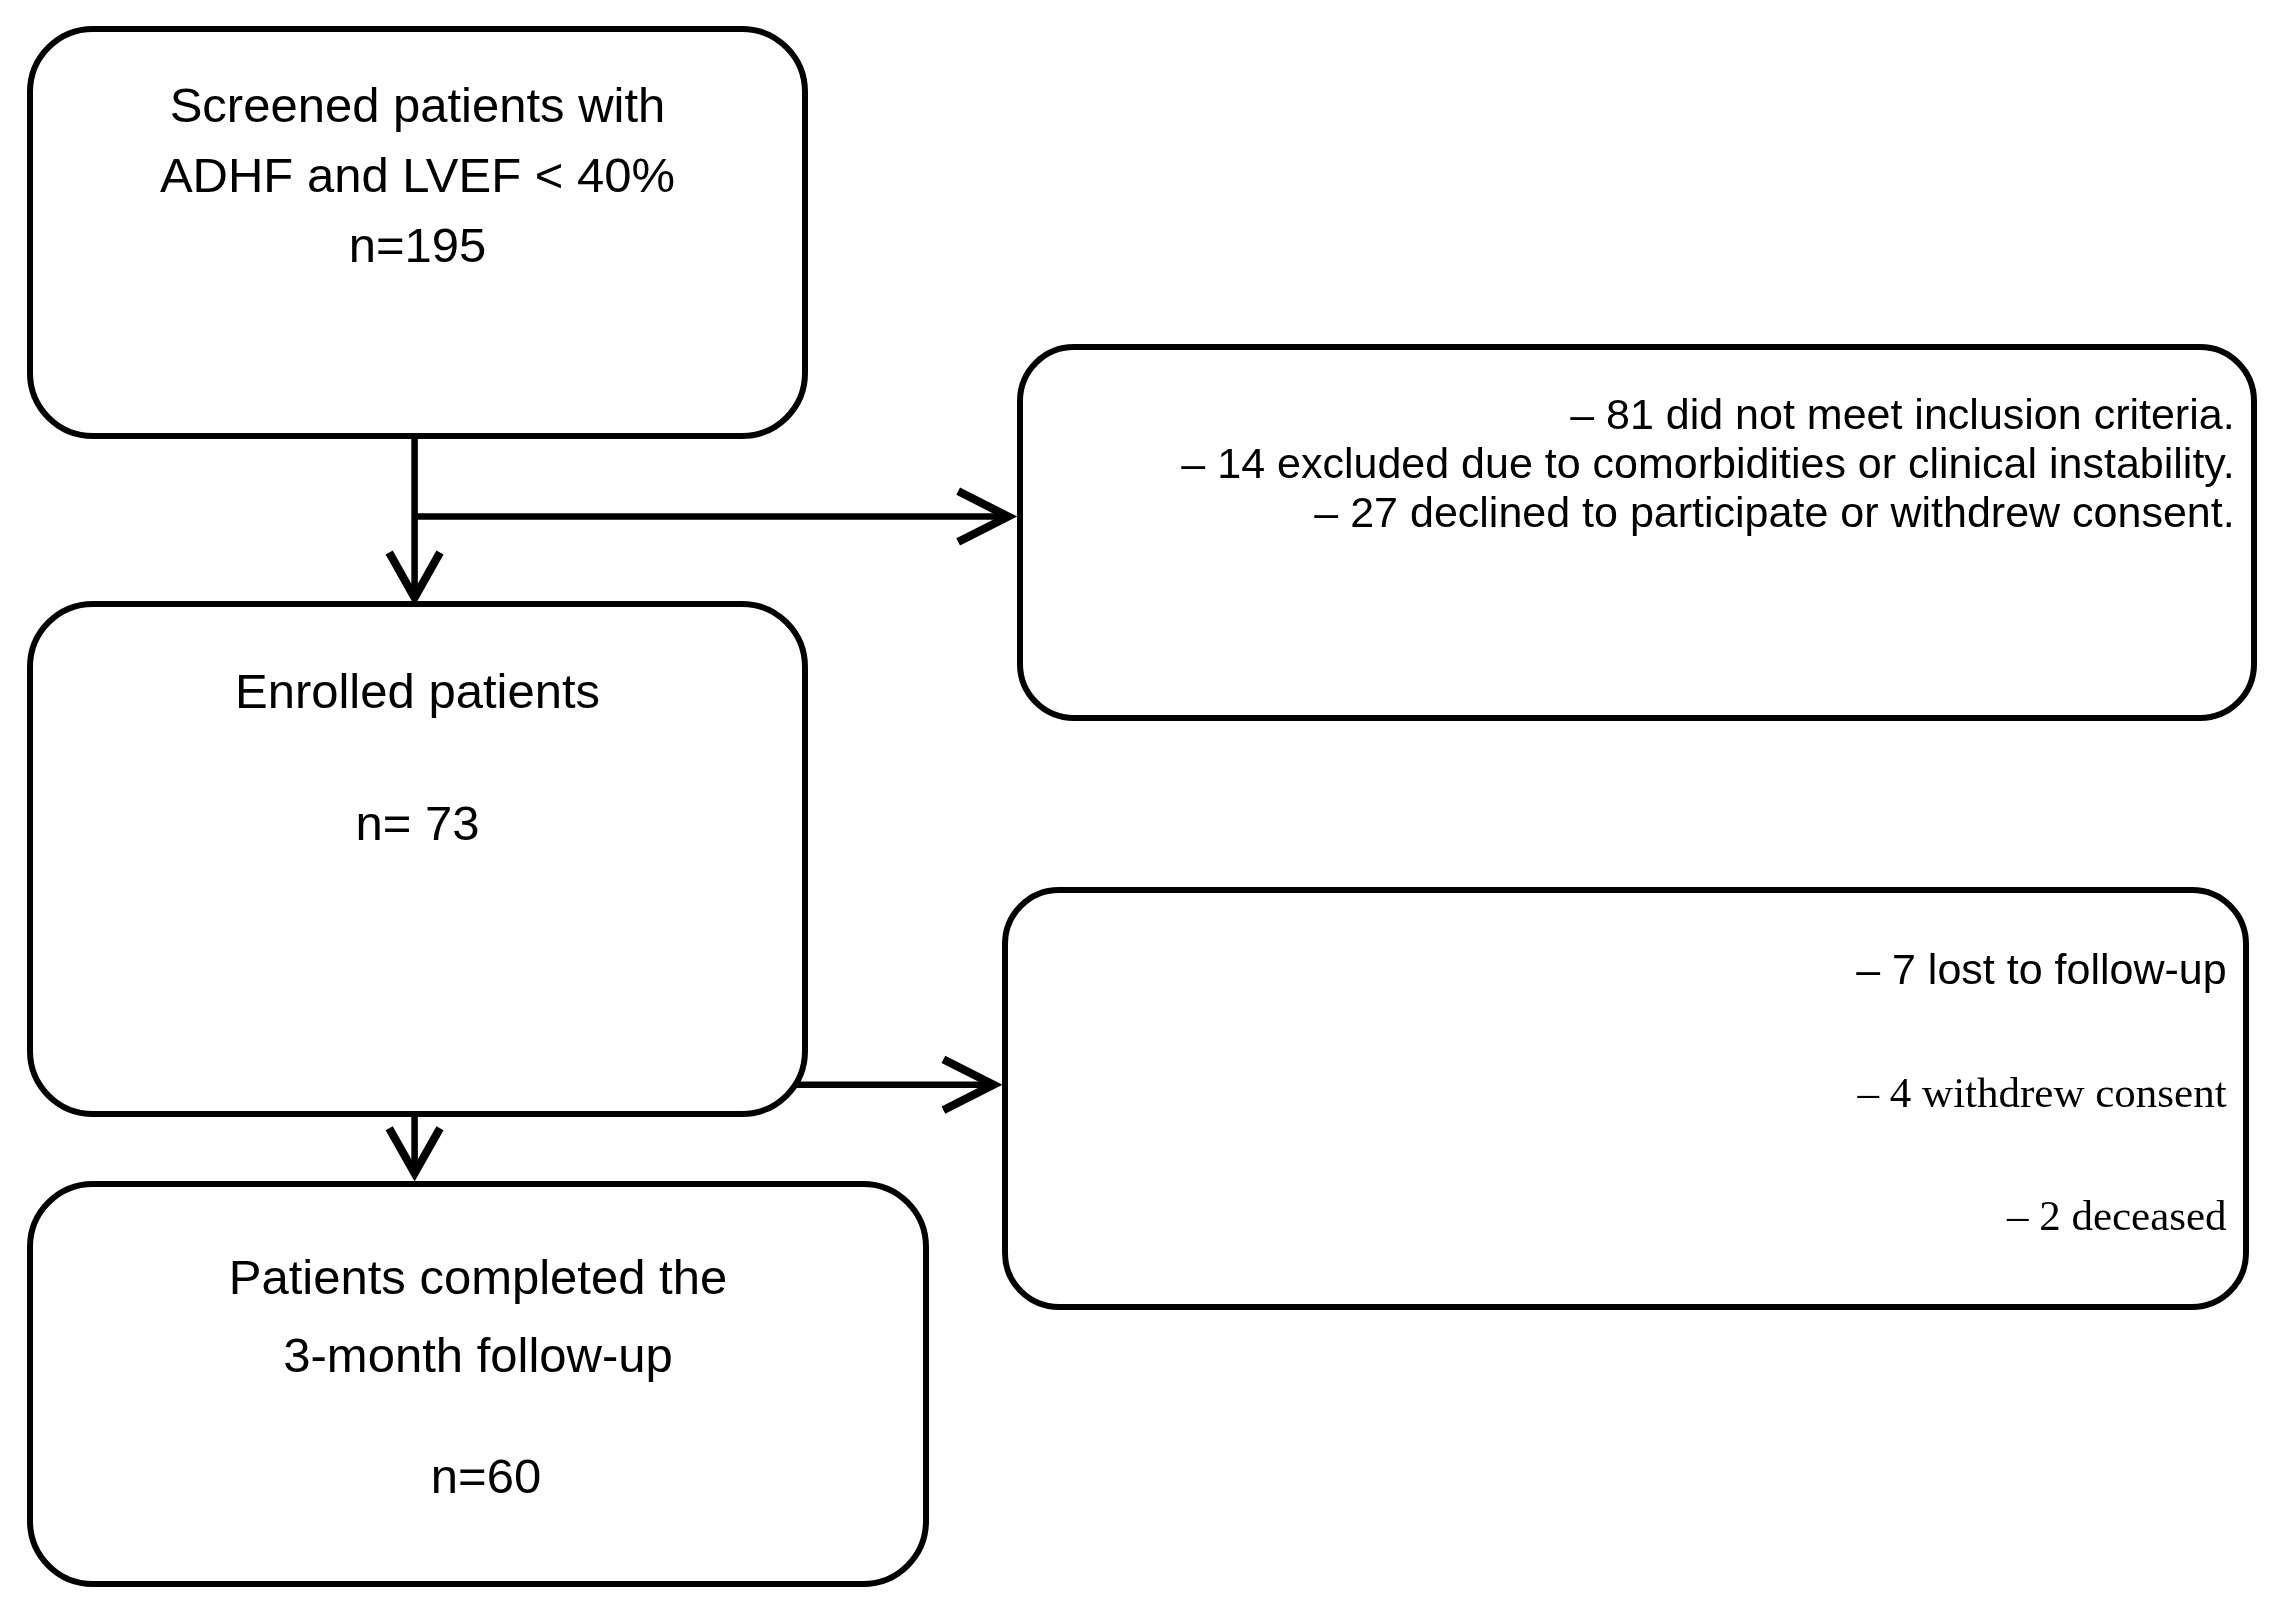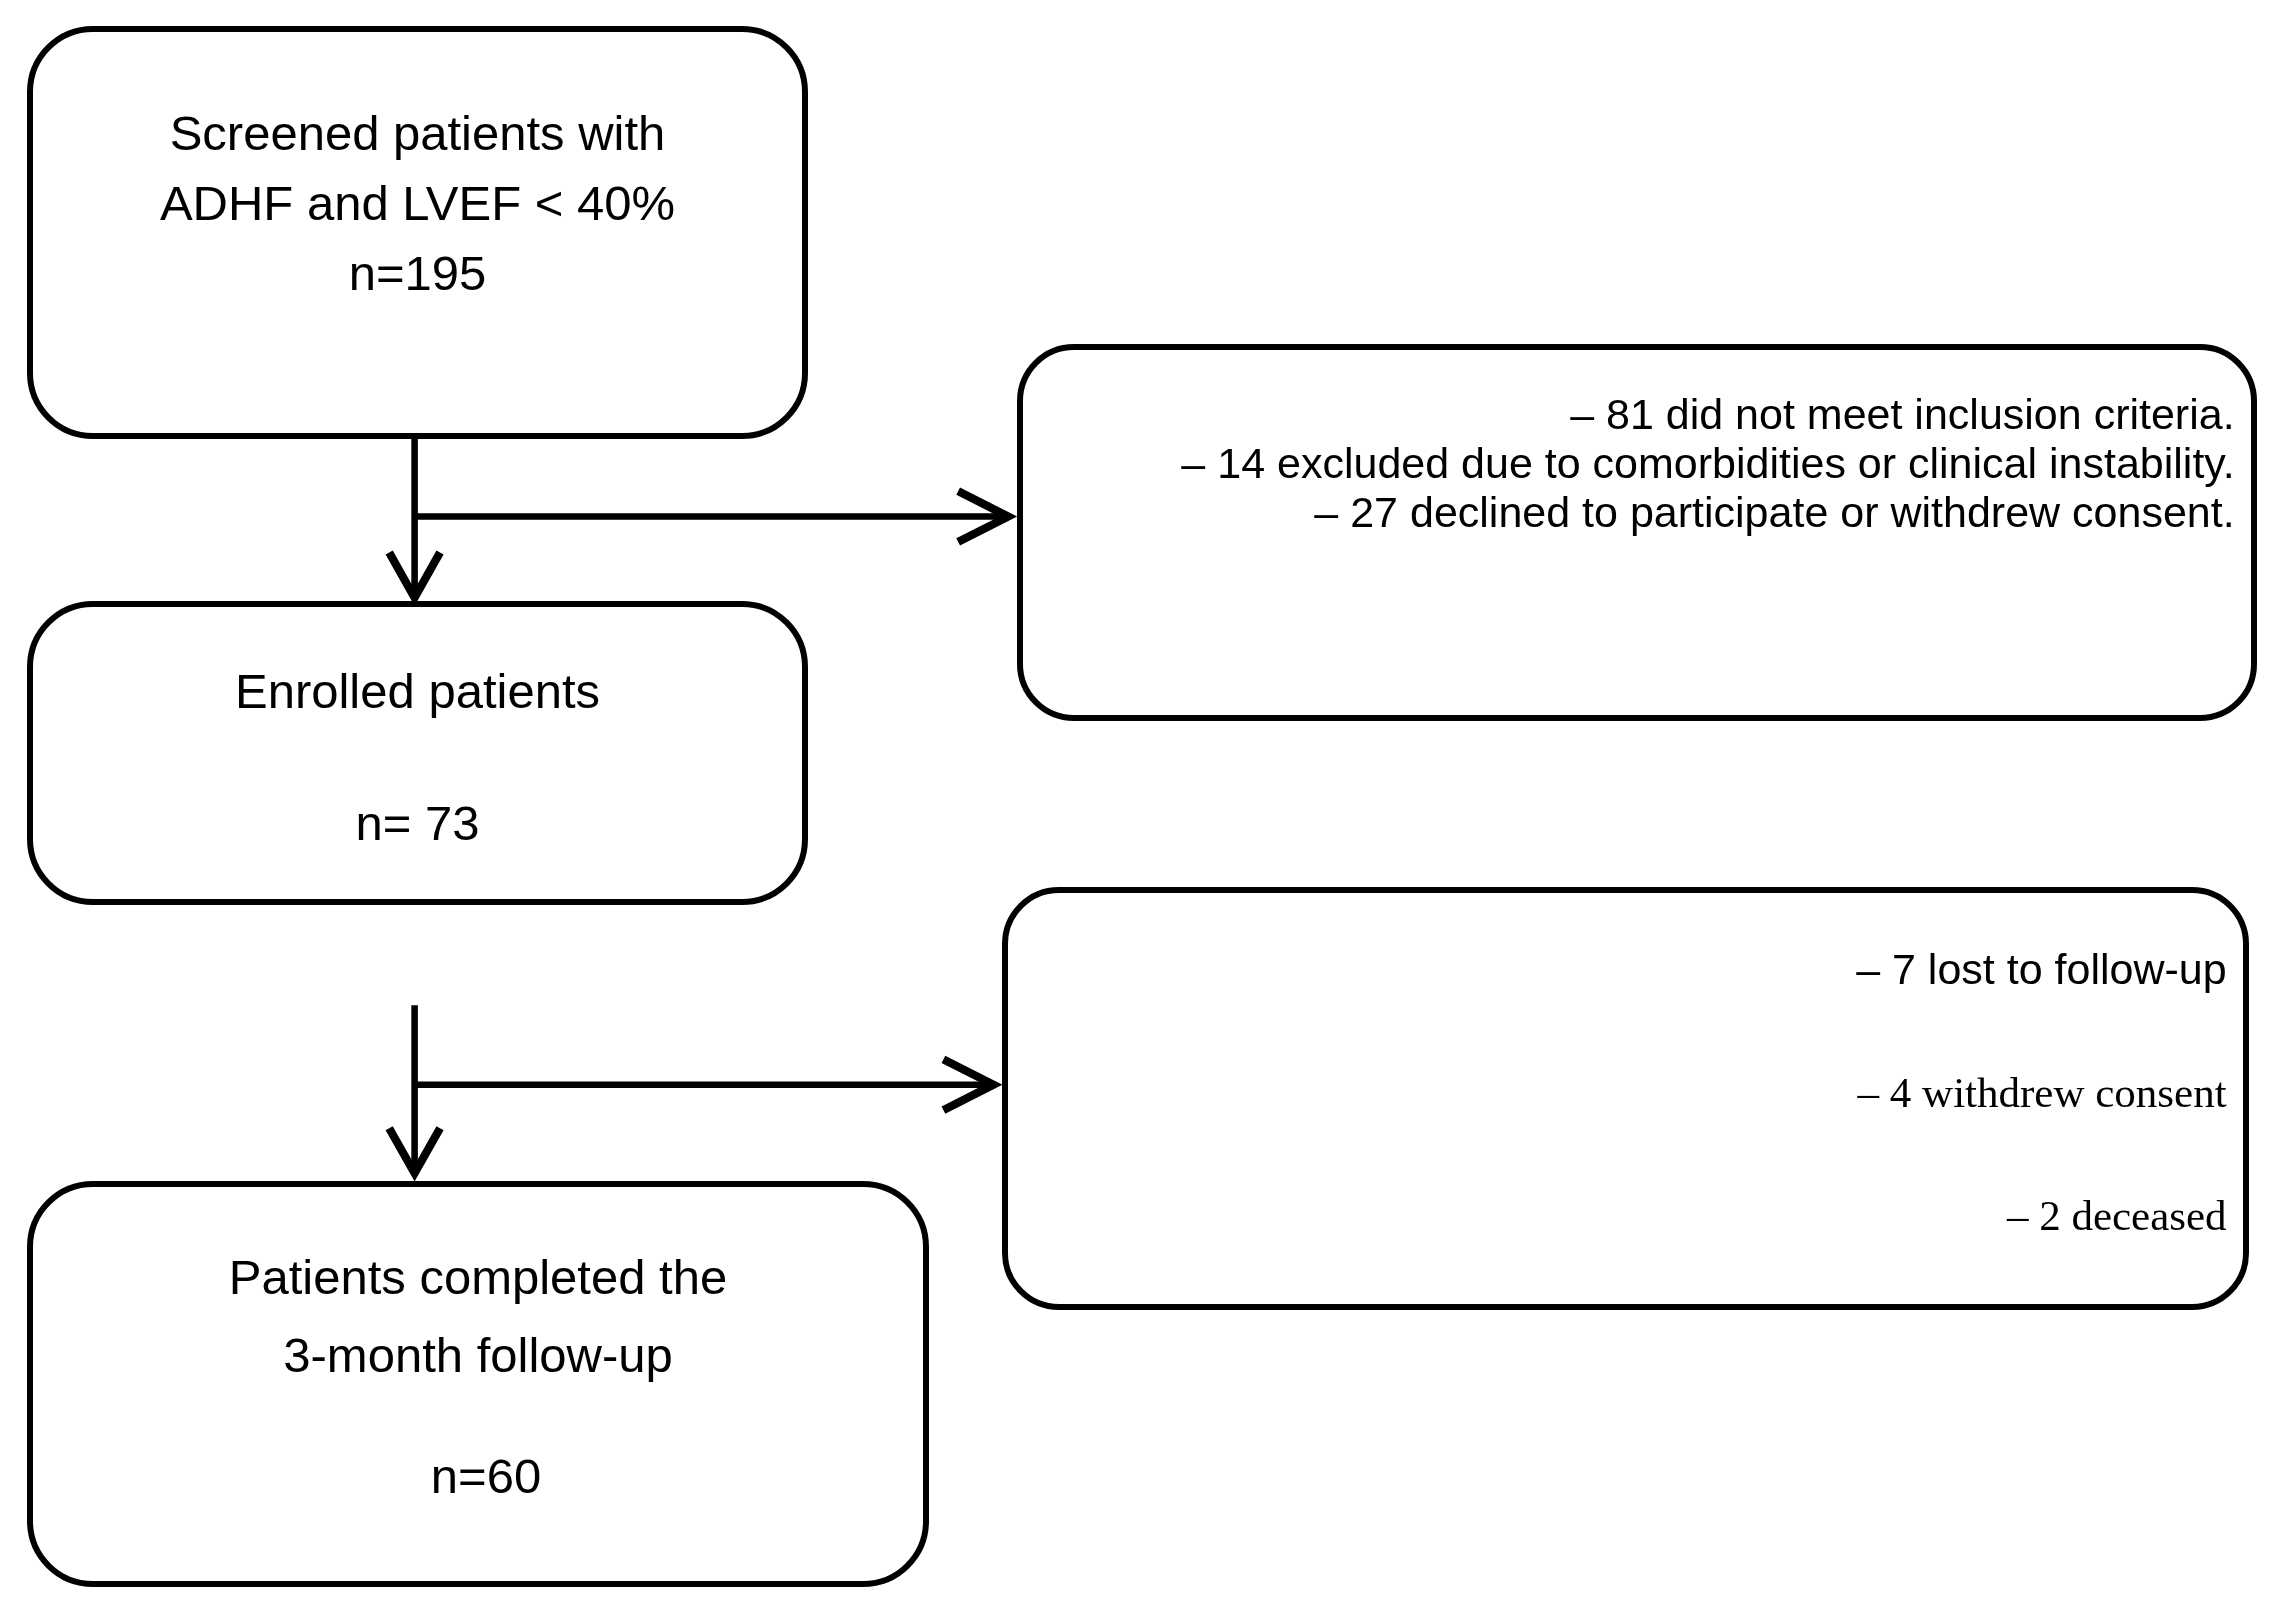--- a/index.html
+++ b/index.html
@@ -43,22 +43,22 @@
   }
   .box-right {
     border-radius: 57px;
     text-align: right;
     font-size: 43px;
     line-height: 49px;
   }
   .box-left div, .box-right div { white-space: nowrap; }
 
   
-  .box-screened  { left: 27px;  top: 26px;   width: 781px;  height: 413px; padding-top: 66px; }
-  .box-enrolled  { left: 27px;  top: 601px;  width: 781px;  height: 304px; padding-top: 49px; }
+  .box-screened  { left: 27px;  top: 26px;   width: 781px;  height: 413px; padding-top: 38px; }
+  .box-enrolled  { left: 27px;  top: 601px;  width: 781px;  height: 516px; padding-top: 49px; }
   .box-completed { left: 27px;  top: 1181px; width: 902px;  height: 406px; padding-top: 51px; line-height: 78px; }
   .enrolled-count  { margin-top: 62px; }
   .completed-count { margin-top: 43px; margin-left: 16px; }
 
   
   .box-exclusions-1 { left: 1017px; top: 344px;  width: 1240px; height: 377px; padding: 40px 16.4px 0 24.6px; }
   .box-exclusions-2 { left: 1002px; top: 887px; width: 1247px; height: 423px; padding: 52px 16.4px 0 39px; }
   .box-exclusions-1 .excl-item + .excl-item { }
   .box-exclusions-2 .excl-item + .excl-item { margin-top: 74px; font-family: Liberation Serif, serif; }
 </style>

